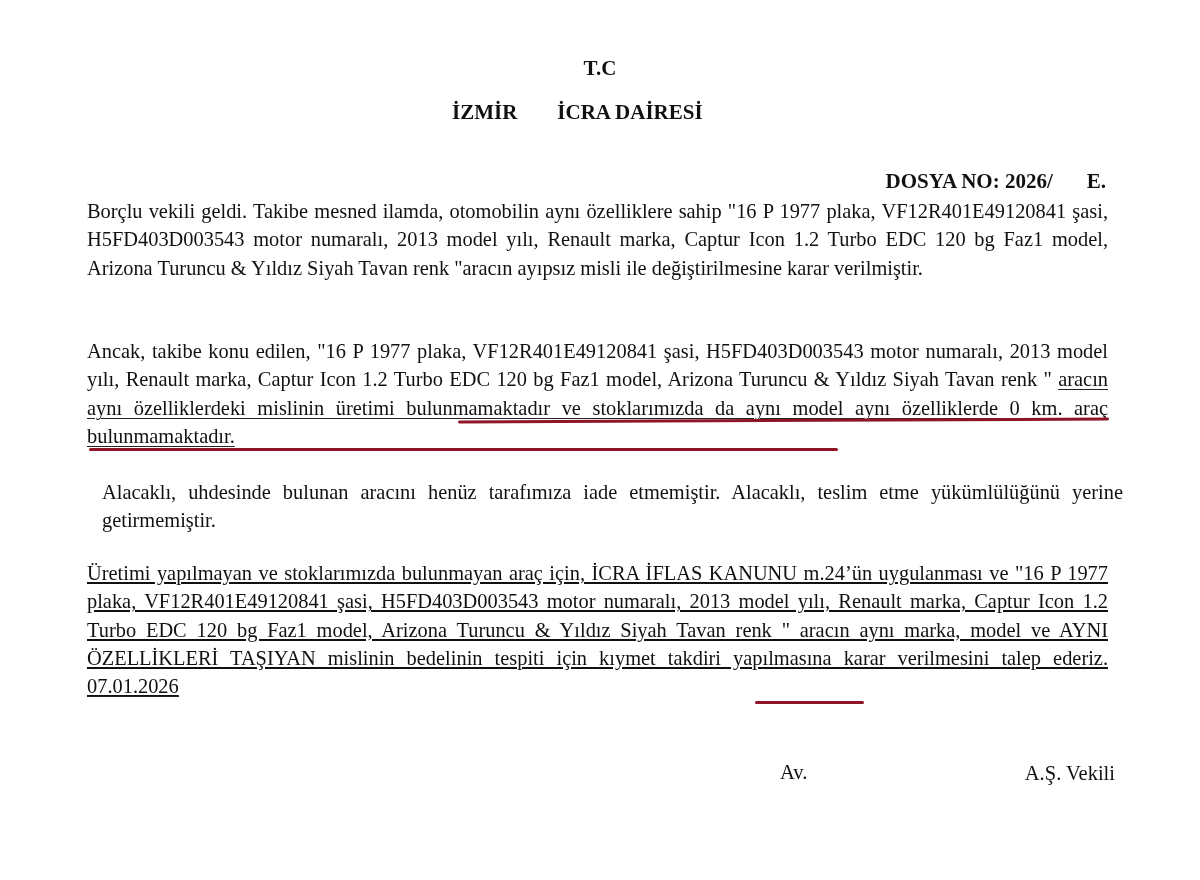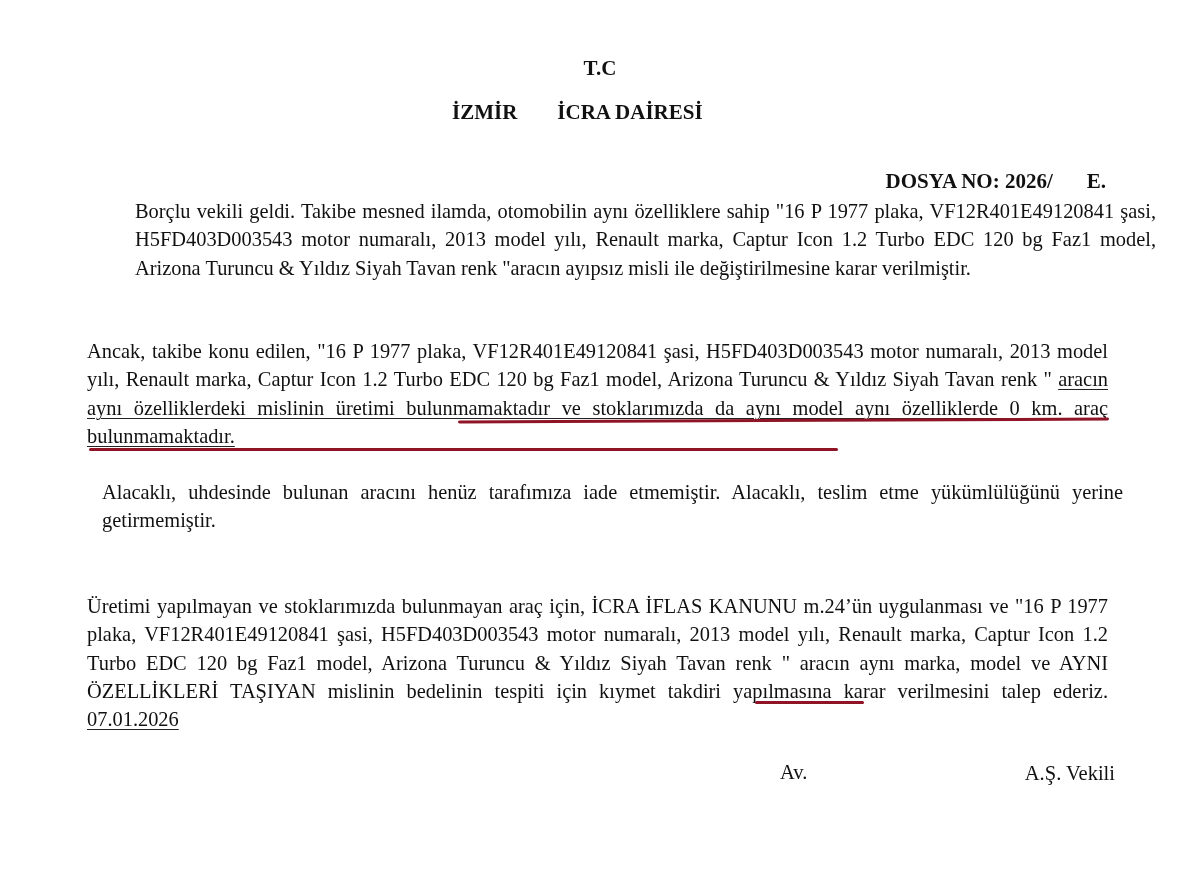--- a/index.html
+++ b/index.html
@@ -35,24 +35,24 @@
 
   .para {
     position: absolute;
     left: 87px;
     width: 1021px;
     font-size: 20.4px;
     line-height: 28.3px;
     text-align: justify;
     text-align-last: left;
   }
-  .p1 { top: 197px; margin-left: 48px; }
+  .p1 { top: 197px; }
   .p2 { top: 337px; }
   .p3 { top: 478px; margin-left: 15px; }
-  .p4 { top: 592px; }
+  .p4 { top: 559px; text-decoration: underline; }
 
   .ul {
     text-decoration: underline;
     text-decoration-color: #222;
     text-decoration-thickness: 1px;
     text-underline-offset: 3px;
   }
 
   .redline {
     position: absolute;

